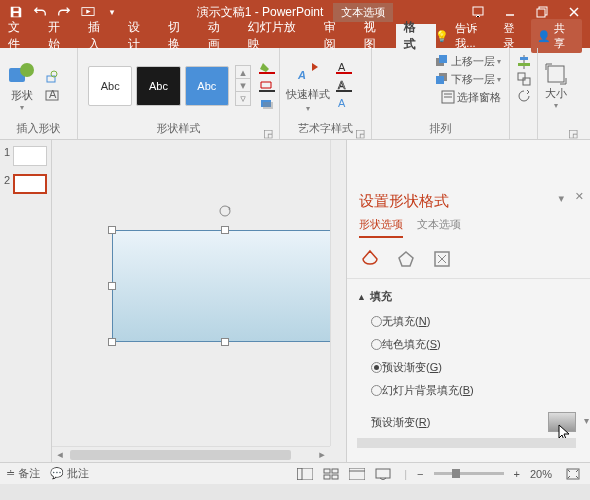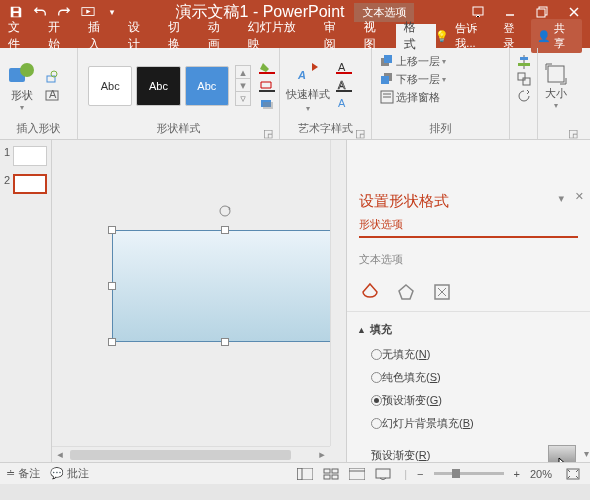--- a/index.html
+++ b/index.html
@@ -3,29 +3,29 @@
 <meta charset="utf-8">
 <style>
 * { margin:0; padding:0; box-sizing:border-box; font-family:"Microsoft YaHei","Segoe UI",sans-serif; font-size:11px; }
 body { width:590px; height:500px; background:#e6e6e6; overflow:hidden; position:relative; }
 
 
 .titlebar { height:24px; background:#b7472a; display:flex; align-items:center; color:#fff; }
 .qat { display:flex; gap:4px; padding:0 6px; align-items:center; }
 .qat-btn { width:20px; height:20px; display:flex; align-items:center; justify-content:center; color:#fff; }
 .title-center { flex:1; display:flex; justify-content:center; gap:10px; align-items:center; }
-.title-doc { font-size:16px; }
+.title-doc { font-size:12px; }
 .title-ctx { background:#a9644e; padding:2px 8px; font-size:11px; }
 .win-controls { display:flex; }
 .win-btn { width:32px; height:24px; display:flex; align-items:center; justify-content:center; color:#fff; }
 
 
 .tabstrip { height:24px; background:#b7472a; display:flex; align-items:stretch; color:#fff; }
 .tab { padding:0 8px; display:flex; align-items:center; font-size:12px; cursor:pointer; }
-.tab.active { background:#f1f1f1; color:#444; }
+.tab.active { background:#f1f1f1; color:#444;font-weight:bold; }
 .tab-spacer { flex:1; }
 .tab-right { display:flex; align-items:center; gap:6px; padding-right:8px; font-size:12px; }
 .bulb { color:#fff; }
 .share-btn { background:#bf5a40; padding:2px 6px; border-radius:2px; display:flex; align-items:center; gap:3px; }
 
 
 .ribbon { height:92px; background:#f1f1f1; border-bottom:1px solid #d0d0d0; display:flex; }
 .rgroup { border-right:1px solid #d4d4d4; padding:2px 4px; display:flex; flex-direction:column; }
 .rgroup-content { flex:1; display:flex; align-items:center; gap:4px; }
 .rgroup-label { height:16px; text-align:center; color:#666; font-size:11px; position:relative; }
@@ -64,21 +64,21 @@
 .scroll-btn { width:16px; height:16px; display:flex; align-items:center; justify-content:center; color:#888; }
 .scroll-track { flex:1; background:#ededed; position:relative; height:14px; }
 .scroll-thumb-h { position:absolute; left:2px; top:2px; height:10px; width:90%; background:#cfcfcf; border-radius:2px; }
 
 
 .formatpane { width:244px; background:#f4f4f4; border-left:1px solid #d0d0d0; display:flex; flex-direction:column; }
 .fp-head { padding:8px 12px 0; position:relative;margin-top:44px; }
 .fp-title { color:#c43e1c; font-size:15px; font-weight:400; }
 .fp-close { position:absolute; right:6px; top:6px; color:#888; }
 .fp-arrow { position:absolute; right:26px; top:8px; color:#888; }
-.fp-tabs { display:flex; gap:14px; padding:6px 12px 4px;flex-direction:column; }
+.fp-tabs { display:flex; gap:14px; padding:6px 12px 4px; }
 .fp-tab { color:#888; font-size:11px; padding-bottom:4px; }
 .fp-tab.active { color:#c43e1c; border-bottom:2px solid #c43e1c; }
 .fp-icons { display:flex; gap:14px; padding:6px 12px 8px; border-bottom:1px solid #e0e0e0; }
 .fp-icon { width:22px; height:22px; display:flex; align-items:center; justify-content:center; color:#888; }
 .fp-icon.active { color:#c43e1c; }
 .fp-body { flex:1; overflow:auto; padding:4px 10px; }
 .fp-section-head { display:flex; align-items:center; gap:4px; color:#444; font-weight:bold; padding:6px 0; }
 .fp-option { display:flex; align-items:center; padding:4px 0 4px 14px; color:#444; }
 .fp-radio { width:11px; height:11px; border:1px solid #888; border-radius:50%; display:inline-block; position:relative; }
 .fp-radio.checked::after { content:""; position:absolute; left:2px; top:2px; width:5px; height:5px; background:#444; border-radius:50%; }
@@ -268,21 +268,21 @@
             <svg width="16" height="12">
               <text x="2" y="9" font-size="10" fill="#4a90d9">A</text>
             </svg>
           </div>
       </div>
     </div>
     <div class="rgroup-label"><span>艺术字样式</span><span class="dlg-launcher">◲</span></div>
   </div>
 
   <div class="rgroup" style="width:138px">
-    <div class="rgroup-content" style="flex-direction:column;align-items:flex-start;gap:0;padding:2px 4px">
+    <div class="rgroup-content" style="flex-direction:column;align-items:flex-end;gap:0;padding:2px 4px">
       <div class="arr-row">
           <svg width="14" height="14">
             <rect x="1" y="4" width="8" height="8" fill="#888"></rect>
             <rect x="4" y="1" width="8" height="8" fill="#4a90d9"></rect>
           </svg>
           <span>上移一层</span>
           <span style="font-size:8px;color:#888">▾</span>
         </div>
       <div class="arr-row">
           <svg width="14" height="14">

